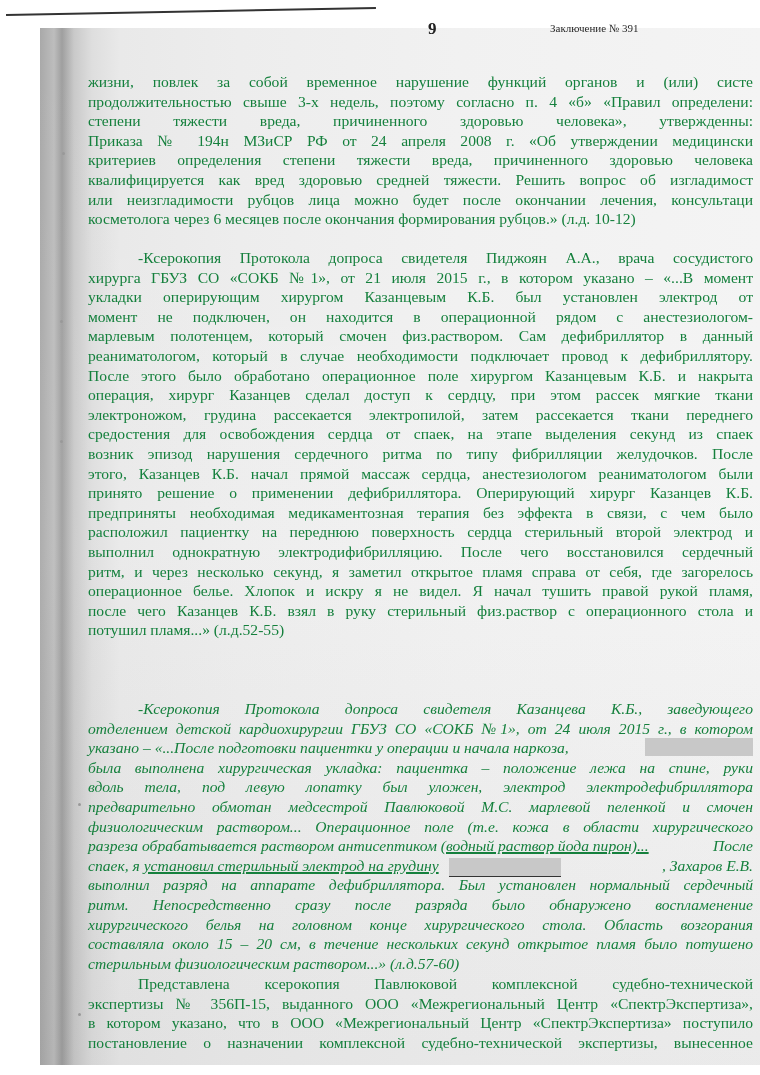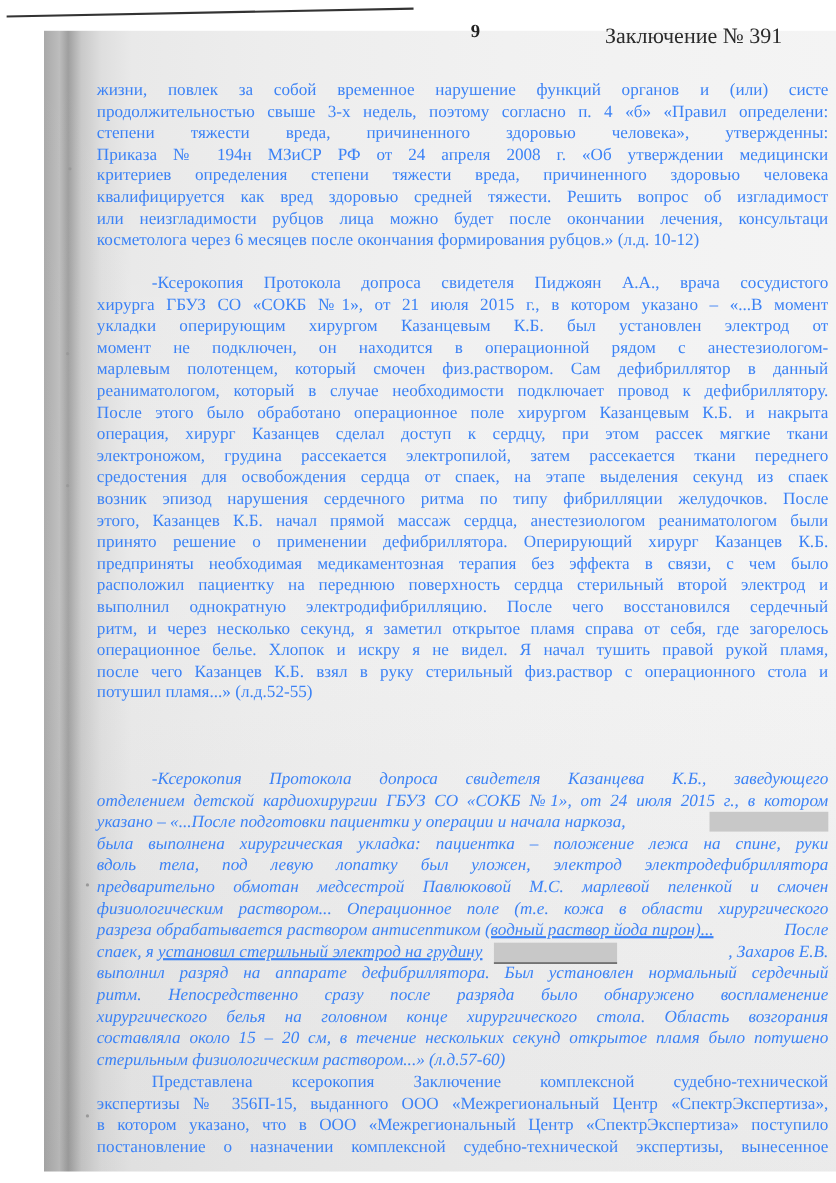--- a/index.html
+++ b/index.html
@@ -5,22 +5,22 @@
   html, body { margin:0; padding:0; }
   body { width:760px; height:1075px; background:#ffffff; position:relative; overflow:hidden;
          font-family:"Liberation Serif", "DejaVu Serif", serif; color:#1e1e1e; }
   .topline { position:absolute; left:6px; top:14px; width:370px; height:0; border-top:2px solid #333;
              transform:rotate(-1.1deg); transform-origin:left top; }
   .copy { position:absolute; left:40px; top:28px; width:722px; height:1037px;
           background:linear-gradient(90deg,#a9a9a9 0px,#bdbdbd 14px,#9f9f9f 22px,#c9c9c9 34px,#dedede 52px,#e9e9e9 80px,#ededed 200px,#f1f1f1 420px,#f4f4f4 722px); }
   .copy:after { content:""; position:absolute; left:0; top:0; right:0; bottom:0;
           background:linear-gradient(180deg,rgba(255,255,255,0.0) 0%,rgba(255,255,255,0.05) 50%,rgba(0,0,0,0.04) 100%); }
   .header-num { position:absolute; left:428px; top:19px; font-size:17px; font-weight:bold; color:#222; }
-  .header-title { position:absolute; left:550px; top:22px; font-size:20px; color:#2a2a2a; }
-  .text { position:absolute; left:88px; width:665px; font-size:15.6px; line-height:19.6px; color:#3b82f6; }
+  .header-title { position:absolute; left:550px; top:22px; font-size:11px; color:#2a2a2a; }
+  .text { position:absolute; left:88px; width:665px; font-size:15.6px; line-height:19.6px; color:#15803d; }
   .line { display:block; white-space:nowrap; text-align:justify; text-align-last:justify; height:19.6px; overflow:visible; }
   .line.last { text-align-last:left; }
   .indent { padding-left:50px; }
   .redact { display:inline-block; background:#c8c8c8; vertical-align:middle; height:18px; }
   .ul { text-decoration:underline; text-decoration-thickness:1.5px; }
   .dot { position:absolute; width:3px; height:3px; border-radius:50%; background:#999; }
 </style>
 </head>
 <body>
 
@@ -93,17 +93,17 @@
     <span style="float:right;">, Захаров Е.В.</span>
   </span>
   <span class="line">выполнил разряд на аппарате дефибриллятора. Был установлен нормальный сердечный</span>
   <span class="line">ритм. Непосредственно сразу после разряда было обнаружено воспламенение</span>
   <span class="line">хирургического белья на головном конце хирургического стола. Область возгорания</span>
   <span class="line">составляла около 15 – 20 см, в течение нескольких секунд открытое пламя было потушено</span>
   <span class="line last">стерильным физиологическим раствором...» (л.д.57-60)</span>
 </div>
 
 <div class="text" style="top:974px;">
-  <span class="line indent">Представлена ксерокопия Заключение комплексной судебно-технической</span>
+  <span class="line indent">Представлена ксерокопия Павлюковой комплексной судебно-технической</span>
   <span class="line">экспертизы № 356П-15, выданного ООО «Межрегиональный Центр «СпектрЭкспертиза»,</span>
   <span class="line">в котором указано, что в ООО «Межрегиональный Центр «СпектрЭкспертиза» поступило</span>
   <span class="line">постановление о назначении комплексной судебно-технической экспертизы, вынесенное</span>
 </div>
 
 </body></html>

